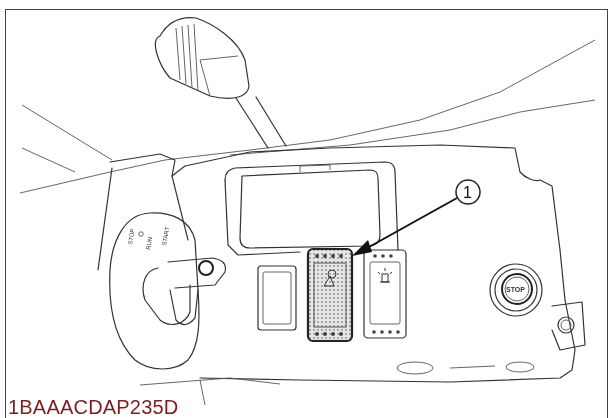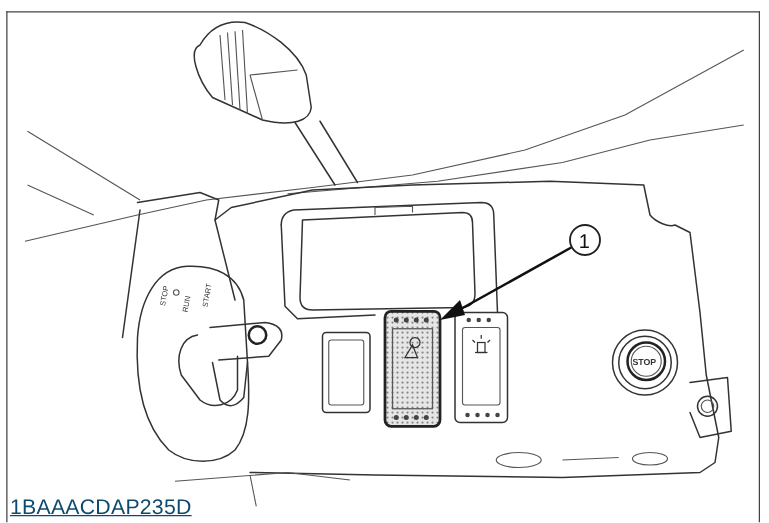--- a/index.html
+++ b/index.html
@@ -2,21 +2,21 @@
 <html><head>
 <meta charset="utf-8">
 <style>
   html,body{margin:0;padding:0;background:#fff;}
   body{width:615px;height:418px;position:relative;overflow:hidden;font-family:"Liberation Sans",sans-serif;}
   #frame{position:absolute;left:5px;top:9px;width:603px;height:409px;border:1.5px solid #444;border-bottom:none;box-sizing:border-box;}
   svg{position:absolute;left:0;top:0;}
   .ln{fill:none;stroke:#333;stroke-width:1.2;stroke-linecap:round;stroke-linejoin:round;}
   .lt{fill:none;stroke:#555;stroke-width:0.9;}
   .bold{fill:none;stroke:#222;stroke-width:2;}
-  #caption{position:absolute;left:8px;top:396px;font-size:17px;color:#0c4a6e;letter-spacing:0.2px;text-decoration:underline;}
+  #caption{position:absolute;left:8px;top:396px;font-size:20px;color:#7f1d1d;letter-spacing:0.2px;}
 </style>
 </head>
 <body>
 
 <div id="frame"></div>
 
 <svg width="615" height="418" viewBox="0 0 615 418">
 
   <path class="lt" d="M20 193 L110 172 L165 160 L250 150 L330 140 L420 120 L500 92 L595 40"></path>
   <path class="lt" d="M230 155 L350 145 L450 130 L520 112 L595 100"></path>

